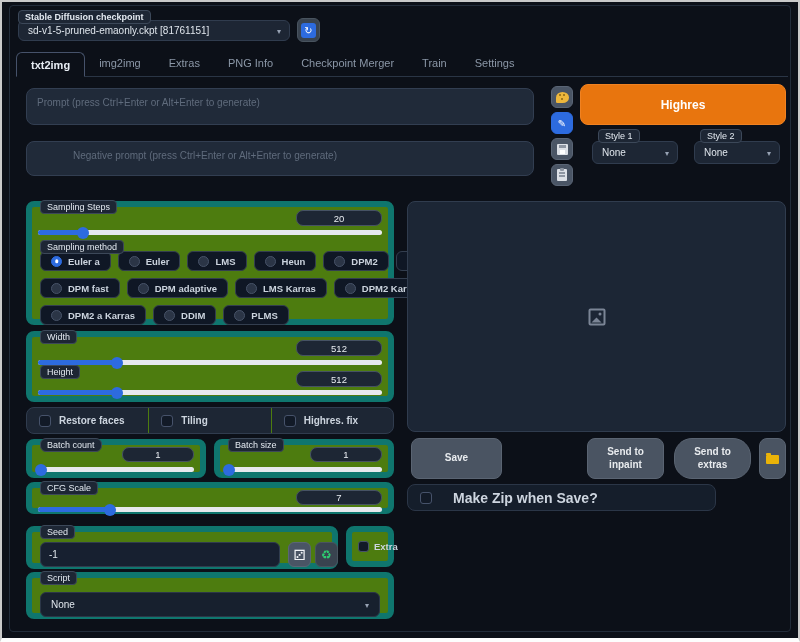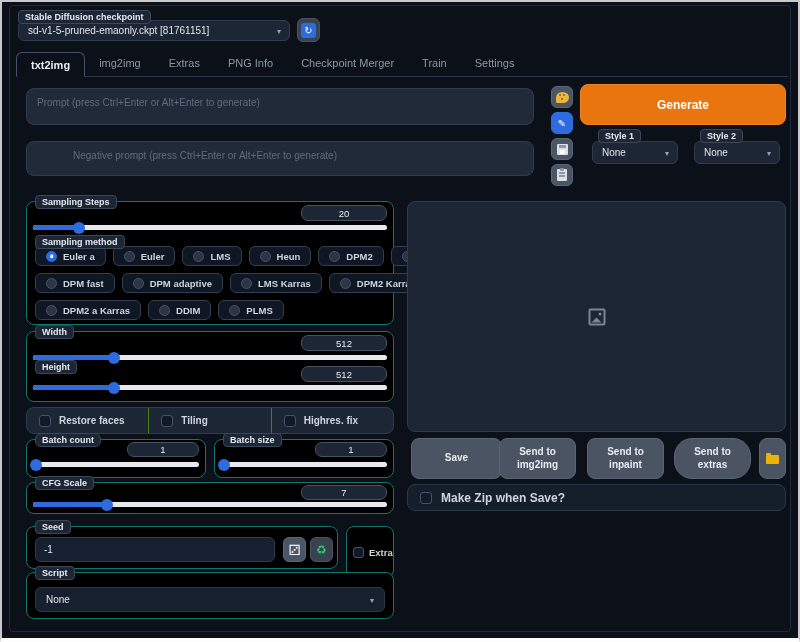--- a/index.html
+++ b/index.html
@@ -6,24 +6,24 @@
   html,body { background:#000; }
   body { font-family:"Liberation Sans","DejaVu Sans",sans-serif; }
   .app {
     position:relative; width:800px; height:642px; overflow:hidden;
     background:#0c1018; border:2px solid #c9c9c9; border-bottom:4px solid #fdfdfd;
   }
   .gradio-frame { position:absolute; left:7px; right:7px; top:3px; bottom:6px;
     border:1px solid #222c3a; border-radius:4px; pointer-events:none; }
 
   
-  .panel { position:absolute; background:#000000; border:1px solid #0f766e; border-radius:8px; }
+  .panel { position:absolute; background:#4d7c0f; border:6px solid #0f766e; border-radius:8px; }
   .chip { position:absolute; z-index:3; height:14px; line-height:12px; padding:0 6px;
     background:#1d2634; border:1px solid #3c4859; border-radius:4px;
-    font-size:9px; font-weight:700; color:#e3e9f0; white-space:nowrap; }
+    font-size:9px; font-weight:400; color:#e3e9f0; white-space:nowrap; }
   .valuebox { position:absolute; height:16px; border:1px solid #46526455; outline:1px solid #46526400;
     border:1px solid #465264; border-radius:7px; display:flex; align-items:center; justify-content:center;
     font-size:9.5px; color:#e9edf2; background:#1d2634; }
   .slider { position:absolute; height:5px; background:#e7e9ee; border-radius:3px; cursor:pointer; }
   .slider .fill { position:absolute; left:0; top:0; bottom:0; background:#2d6bdf; border-radius:3px; }
   .slider .thumb { position:absolute; top:50%; transform:translate(-50%,-50%);
     width:12px; height:12px; border-radius:50%; background:#2d6bdf; }
   .chev { position:absolute; right:8px; top:50%; transform:translateY(-50%);
     font-size:8px; color:#97a2b3; pointer-events:none; }
   .checkbox { width:12px; height:12px; background:#121a27; border:1px solid #46526a; border-radius:3px; flex:none; }
@@ -92,24 +92,24 @@
   .preview { position:absolute; left:405px; top:199px; width:379px; height:231px;
     background:#1c2635; border:1px solid #303c4e; border-radius:8px; }
   .img-icon { position:absolute; left:50%; top:50%; transform:translate(-50%,-50%);
     width:17px; height:17px; border:2px solid #7b8596; border-radius:2px; }
   .img-icon .sun { position:absolute; top:2px; right:2px; width:3px; height:3px; border-radius:50%; background:#7b8596; }
   .img-icon .mountain { position:absolute; bottom:1px; left:1px; width:0; height:0;
     border-left:5px solid transparent; border-right:5px solid transparent; border-bottom:5px solid #7b8596; }
   .out-btn { position:absolute; top:436px; height:41px; background:#4a5462; border:1px solid #5a6472;
     border-radius:8px; color:#e8ebee; font-size:10px; font-weight:700; line-height:1.25;
     display:flex; align-items:center; justify-content:center; text-align:center; padding:0 6px; cursor:pointer; }
-  .makezip { position:absolute; left:405px; top:482px; width:379px; height:27px;
+  .makezip { position:absolute; left:405px; top:482px; width:309px; height:27px;
     background:#151e2b; border:1px solid #2b3647; border-radius:8px;
-    display:flex; align-items:center; gap:9px; padding-left:12px;
-    font-size:12px; font-weight:700; color:#cdd5df; cursor:pointer; }
+    display:flex; align-items:center; gap:21px; padding-left:12px;
+    font-size:14px; font-weight:700; color:#cdd5df; cursor:pointer; }
 
   
   .icon-palette { position:relative; width:13px; height:11px; background:#eeb73c;
     border-radius:50% 50% 48% 10%; }
   .icon-palette::after { content:""; position:absolute; top:2px; left:3px; width:2px; height:2px;
     border-radius:50%; background:#8a6410; box-shadow:4px 0 0 #8a6410, 2px 4px 0 #8a6410; }
   .icon-floppy { position:relative; width:11px; height:11px; background:#dde1e7; border-radius:1px; }
   .icon-floppy::before { content:""; position:absolute; top:1px; left:2px; right:2px; height:3px; background:#8e96a2; }
   .icon-floppy::after { content:""; position:absolute; bottom:1px; left:3px; width:5px; height:4px; background:#fff; }
   .icon-clipboard { position:relative; width:10px; height:12px; background:#dde1e7; border-radius:1px; }
@@ -158,21 +158,21 @@
   <div class="tool-btn blue" style="top:110px;">
     <span>✎</span>
   </div>
   <div class="tool-btn" style="top:136px;">
     <span class="icon-floppy"></span>
   </div>
   <div class="tool-btn" style="top:162px;">
     <span class="icon-clipboard"></span>
   </div>
 
-  <div class="generate-btn">Generate</div>
+  <div class="generate-btn">Highres</div>
   <div class="chip" style="left:596px;top:127px;">Style 1</div>
   <div class="style-dd" style="left:590px;">
     <span>None</span>
     <span class="chev">▾</span>
   </div>
   <div class="chip" style="left:698px;top:127px;">Style 2</div>
   <div class="style-dd" style="left:692px;">
     <span>None</span>
     <span class="chev">▾</span>
   </div>
@@ -304,42 +304,41 @@
   <div class="panel" style="left:24px;top:524px;width:312px;height:43px;">
     <div class="chip" style="left:8px;top:-7px;">Seed</div>
     <input class="seed-input" value="-1" style="">
     <div class="mini-btn" style="left:256px;background:#4a5565;border:1px solid #5a6575;">
       <span class="dice-glyph">⚂</span>
     </div>
     <div class="mini-btn" style="left:283px;background:#39434f;border:1px solid #49545f;">
       <span class="recycle-glyph">♻</span>
     </div>
   </div>
-  <div class="panel" style="left:344px;top:524px;width:48px;height:52px;display:flex;align-items:center;gap:5px;padding-left:6px;font-size:9.5px;font-weight:700;color:#cdd5df;">
+  <div class="panel" style="left:344px;top:524px;width:48px;height:41px;display:flex;align-items:center;gap:5px;padding-left:6px;font-size:9.5px;font-weight:700;color:#cdd5df;">
     <span class="checkbox" style="width:11px;height:11px;"></span>
     <span>Extra</span>
   </div>
 
   <div class="panel" style="left:24px;top:570px;width:368px;height:47px;">
     <div class="chip" style="left:8px;top:-7px;">Script</div>
     <div style="position:absolute;left:8px;right:8px;top:14px;height:25px;background:#17202e;border:1px solid #2b3647;border-radius:6px;display:flex;align-items:center;padding:0 20px 0 10px;font-size:10px;color:#dfe5ec;cursor:pointer;">
       <span>None</span>
       <span class="chev" style="right:10px;">▾</span>
     </div>
   </div>
 
   <div class="preview">
     <div class="img-icon">
       <span class="sun"></span>
       <span class="mountain"></span>
     </div>
   </div>
 
   <div class="out-btn" style="left:409px;width:91px;">Save</div>
-  <div class="out-btn" style="left:497px;width:77px;">Send to img2img</div>
   <div class="out-btn" style="left:585px;width:77px;">Send to inpaint</div>
   <div class="out-btn" style="left:672px;width:77px;border-radius:18px;">Send to extras</div>
   <div class="out-btn" style="left:757px;width:27px;">
     <span class="icon-folder"></span>
   </div>
 
   <div class="makezip">
     <span class="checkbox"></span>
     <span>Make Zip when Save?</span>
   </div>

